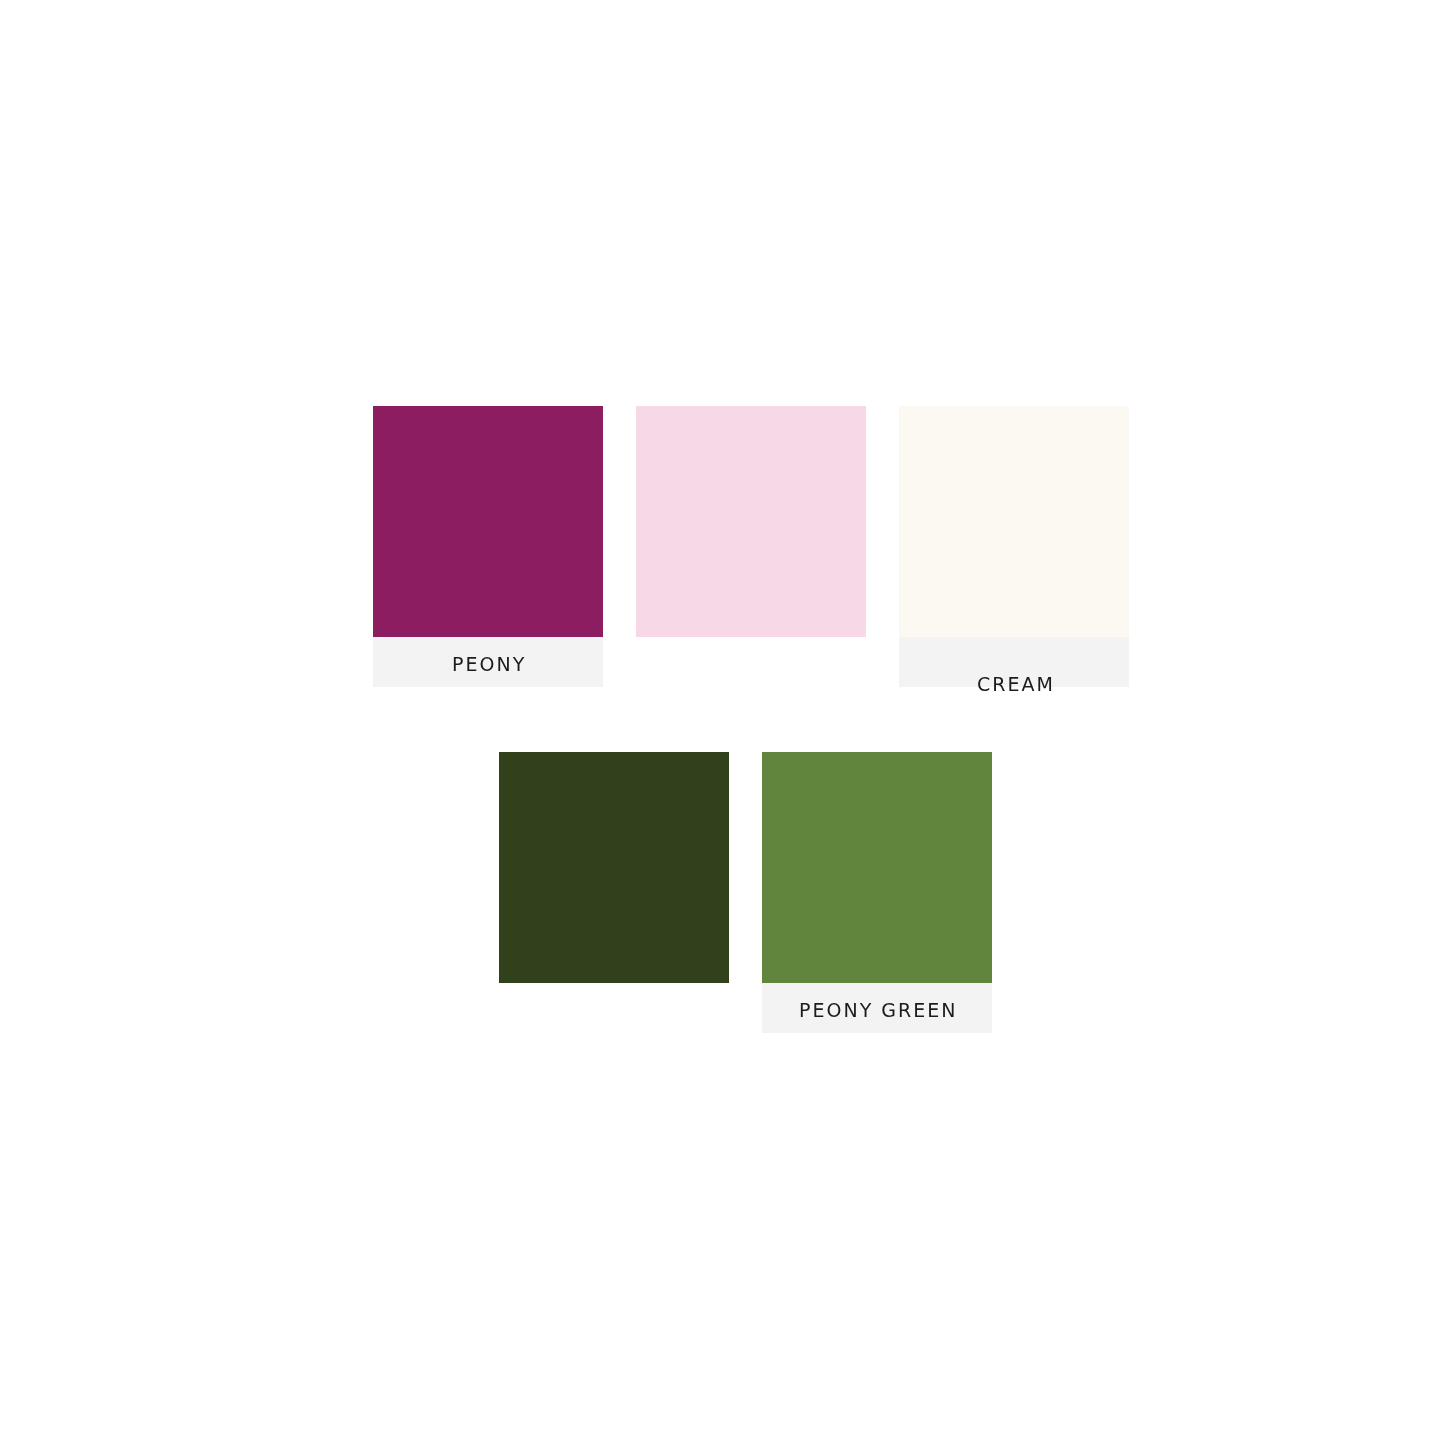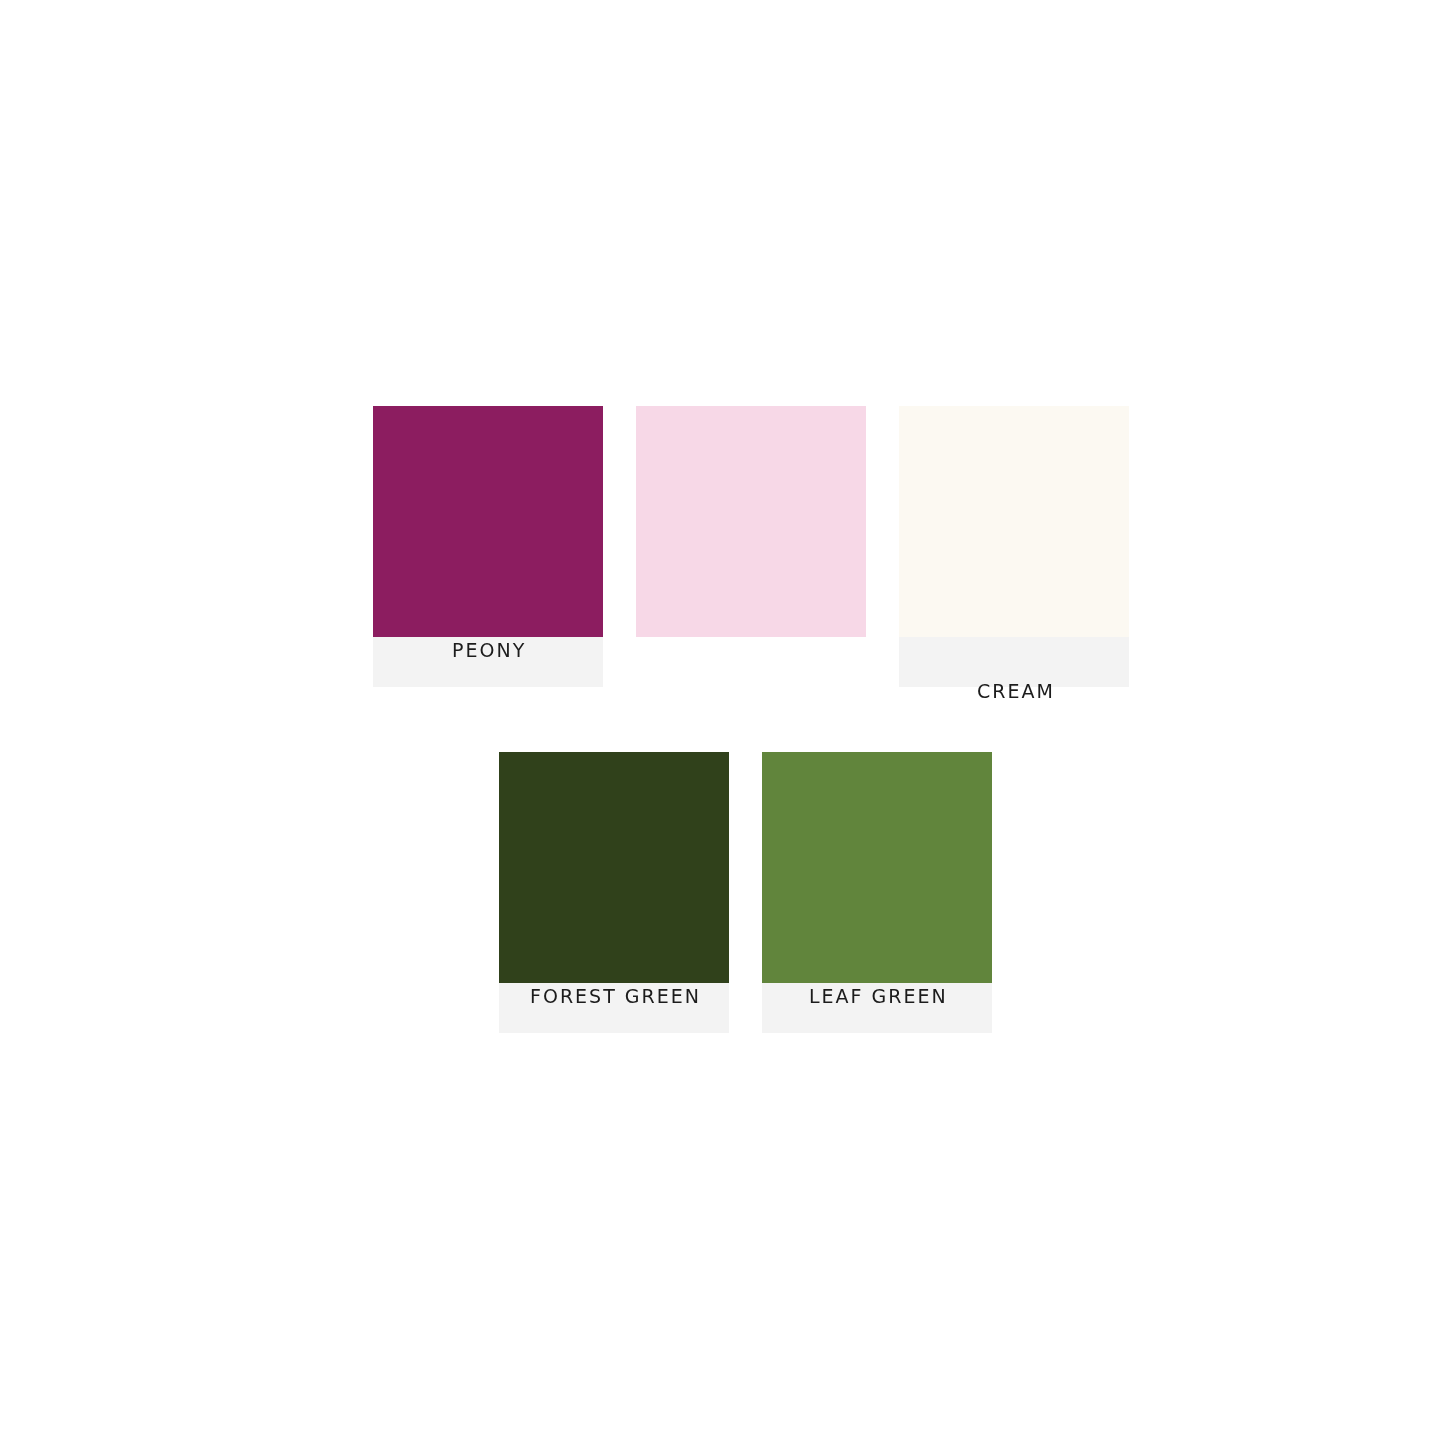--- a/index.html
+++ b/index.html
@@ -42,20 +42,21 @@
   .swatch-chip {
     width: 230px;
     height: 231px;
   }
 
   .swatch-label {
     width: 230px;
     height: 50px;
     background: #f3f3f3;
     display: flex;
+    align-items: center;
     justify-content: center;
     box-sizing: border-box;
     padding-top: 4px;
   }
 
   .swatch-label-text {
     font-family: "DejaVu Sans", sans-serif;
     font-size: 19px;
     line-height: 19px;
     font-weight: 400;
@@ -92,27 +93,24 @@
         <span class="swatch-label-text" style="color: rgb(28, 28, 28); margin-top: 41px;">CREAM</span>
       </div>
     </div>
 
   </div>
 
   <div class="swatch-row" id="row-2">
 
     <div class="swatch-card">
       <div class="swatch-chip" title="#30411b" style="background-color: rgb(48, 65, 27);"></div>
-      <div class="swatch-label" style="background: rgb(243, 243, 243);">
-        <span class="swatch-label-text" style="color: rgb(28, 28, 28);">FOREST GREEN</span>
-      </div>
     </div>
 
     <div class="swatch-card">
       <div class="swatch-chip" title="#61853c" style="background-color: rgb(97, 133, 60);"></div>
       <div class="swatch-label" style="background: rgb(243, 243, 243);">
-        <span class="swatch-label-text" style="color: rgb(28, 28, 28);">LEAF GREEN</span>
+        <span class="swatch-label-text" style="color: rgb(28, 28, 28);">PEONY GREEN</span>
       </div>
     </div>
 
   </div>
 
 </div>
 
 </body></html>

